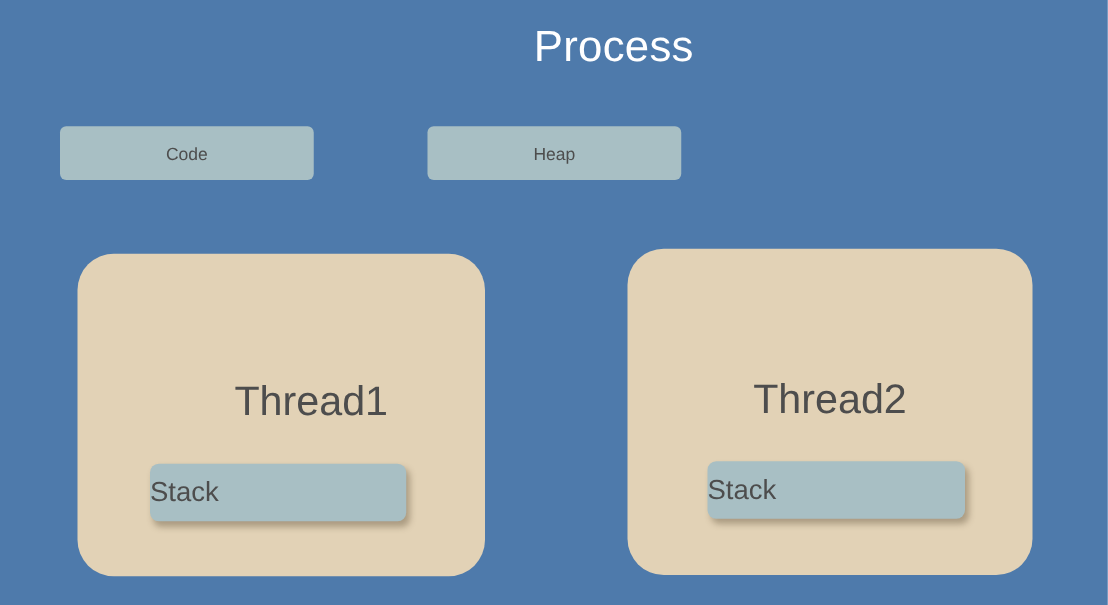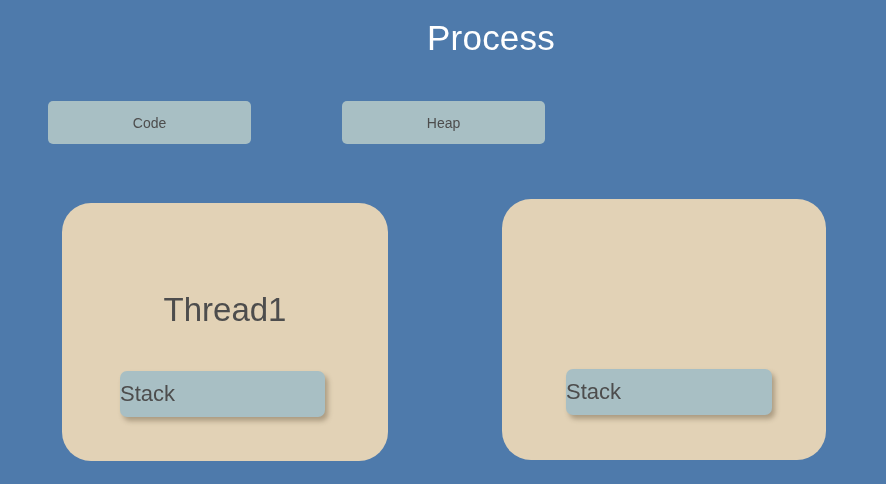--- a/index.html
+++ b/index.html
@@ -78,21 +78,21 @@
     position: absolute;
     left: 0;
     width: 100%;
     text-align: center;
     color: #4d4d4d;
     font-size: 33px;
     font-weight: 400;
     line-height: 40px;
     white-space: nowrap;
   }
-  #thread-box-1 .thread-label { top: 87px; }
+  #thread-box-1 .thread-label { top: 98px; padding-left: 24px; }
   #thread-box-2 .thread-label { top: 100px; }
 
   
   .stack-box {
     position: absolute;
     height: 46px;
     background: #a8bfc4;
     border-radius: 7px;
     display: flex;
     align-items: center;
@@ -130,18 +130,19 @@
 
 
   <div class="thread-box" id="thread-box-1">
     <div class="thread-label">Thread1</div>
     <div class="stack-box" id="stack-box-1">
       <span>Stack</span>
     </div>
   </div>
 
   <div class="thread-box" id="thread-box-2">
+    <div class="thread-label">Thread2</div>
     <div class="stack-box" id="stack-box-2">
       <span>Stack</span>
     </div>
   </div>
 
 </div>
 
 </body></html>

